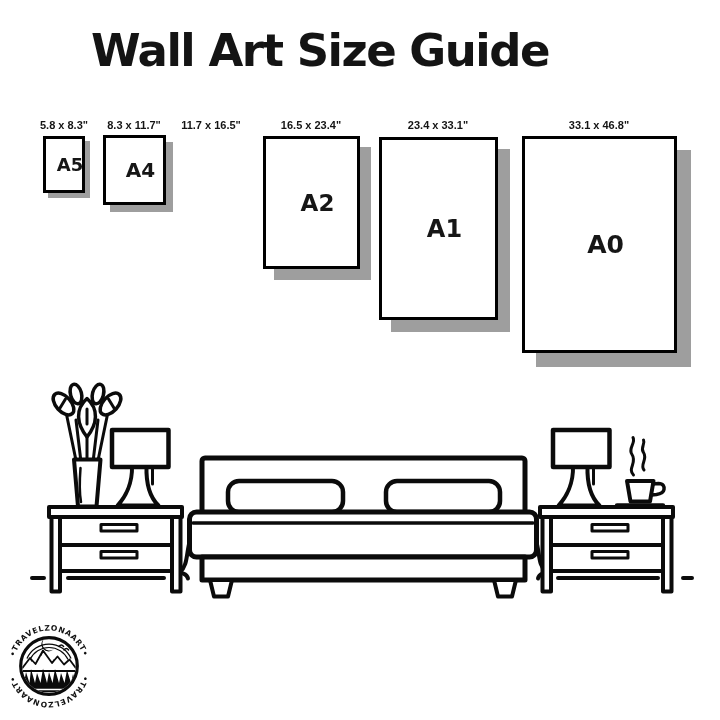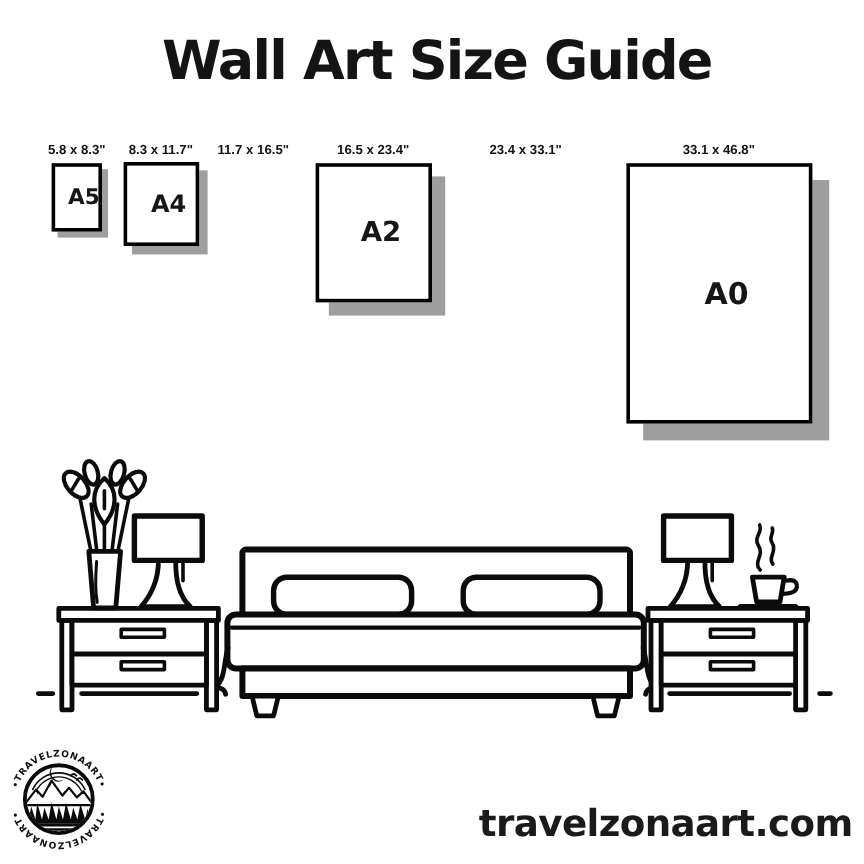--- a/index.html
+++ b/index.html
@@ -1,19 +1,19 @@
 <!DOCTYPE html>
 <html><head>
 <meta charset="utf-8">
 <style>
   html,body{margin:0;padding:0;background:#fff;}
   .canvas{position:relative;width:720px;height:720px;background:#ffffff;overflow:hidden;
           font-family:"DejaVu Sans","Liberation Sans",sans-serif;color:#111;}
   .title{position:absolute;top:24px;left:0;width:640px;text-align:center;
-         font-size:45px;font-weight:800;letter-spacing:-1.5px;color:#141414;padding-left:44px;}
+         font-size:45px;font-weight:800;letter-spacing:-1.5px;color:#141414;}
   .size-label{position:absolute;top:119px;transform:translateX(-50%);
               font-family:"Liberation Sans",sans-serif;font-size:11px;font-weight:700;
               white-space:nowrap;color:#141414;}
   .size-box{position:absolute;box-sizing:border-box;background:#fff;border:3px solid #000;
             display:flex;align-items:center;justify-content:center;font-weight:700;color:#161616;padding-left:12px;}
   .website{position:absolute;left:399px;top:669px;font-size:31px;font-weight:800;
            letter-spacing:-0.5px;color:#1a1a1a;}
   svg .ink{stroke:#0b0b0b;fill:none;stroke-linecap:round;stroke-linejoin:round;}
   svg .inkf{stroke:#0b0b0b;fill:#ffffff;stroke-linecap:round;stroke-linejoin:round;}
 </style>
@@ -30,22 +30,25 @@
   <div class="size-label" style="left:311px">16.5 x 23.4"</div>
   <div class="size-label" style="left:438px">23.4 x 33.1"</div>
   <div class="size-label" style="left:599px">33.1 x 46.8"</div>
 
   <div class="size-box" style="left:43px;top:136px;width:42px;height:57px;font-size:18px;box-shadow:5px 5px 0 0 #9e9e9e">
     <span>A5</span>
   </div>
   <div class="size-box" style="left:103px;top:135px;width:63px;height:70px;font-size:20px;box-shadow:7px 7px 0 0 #9e9e9e">
     <span>A4</span>
   </div>
-  <div class="size-box" style="left:263px;top:136px;width:97px;height:116px;font-size:23px;box-shadow:11px 11px 0 0 #9e9e9e">
+  <div class="size-box" style="left:263px;top:136px;width:97px;height:133px;font-size:23px;box-shadow:11px 11px 0 0 #9e9e9e">
     <span>A2</span>
+  </div>
+  <div class="size-box" style="left:379px;top:137px;width:119px;height:183px;font-size:24px;box-shadow:12px 12px 0 0 #9e9e9e">
+    <span>A1</span>
   </div>
   <div class="size-box" style="left:522px;top:136px;width:155px;height:217px;font-size:25px;box-shadow:14px 14px 0 0 #9e9e9e">
     <span>A0</span>
   </div>
 
   <svg style="position:absolute;left:0;top:380px" width="720" height="230" viewBox="0 380 720 230">
 
     <g>
       <path class="ink" stroke-width="4" d="M32 578 H44 M68 578 H164 M558 578 H658 M683 578 H692"></path>
     </g>
@@ -137,15 +140,14 @@
       <path d="M14 69.5 H76 M14 73 H76" stroke="#ffffff" stroke-width="1.5"></path>
     </g>
     <text font-size="7.6" font-weight="bold" letter-spacing="0.7" fill="#0f0f0f" text-anchor="middle" font-family="DejaVu Sans, Liberation Sans, sans-serif">
       <textPath href="#arcTop" startOffset="50%">•TRAVELZONAART•</textPath>
     </text>
     <text font-size="7.6" font-weight="bold" letter-spacing="0.7" fill="#0f0f0f" text-anchor="middle" font-family="DejaVu Sans, Liberation Sans, sans-serif">
       <textPath href="#arcBot" startOffset="50%">•TRAVELZONAART•</textPath>
     </text>
   </svg>
 
-  <div class="website">travelzonaart.com</div>
 
 </div>
 
 </body></html>

